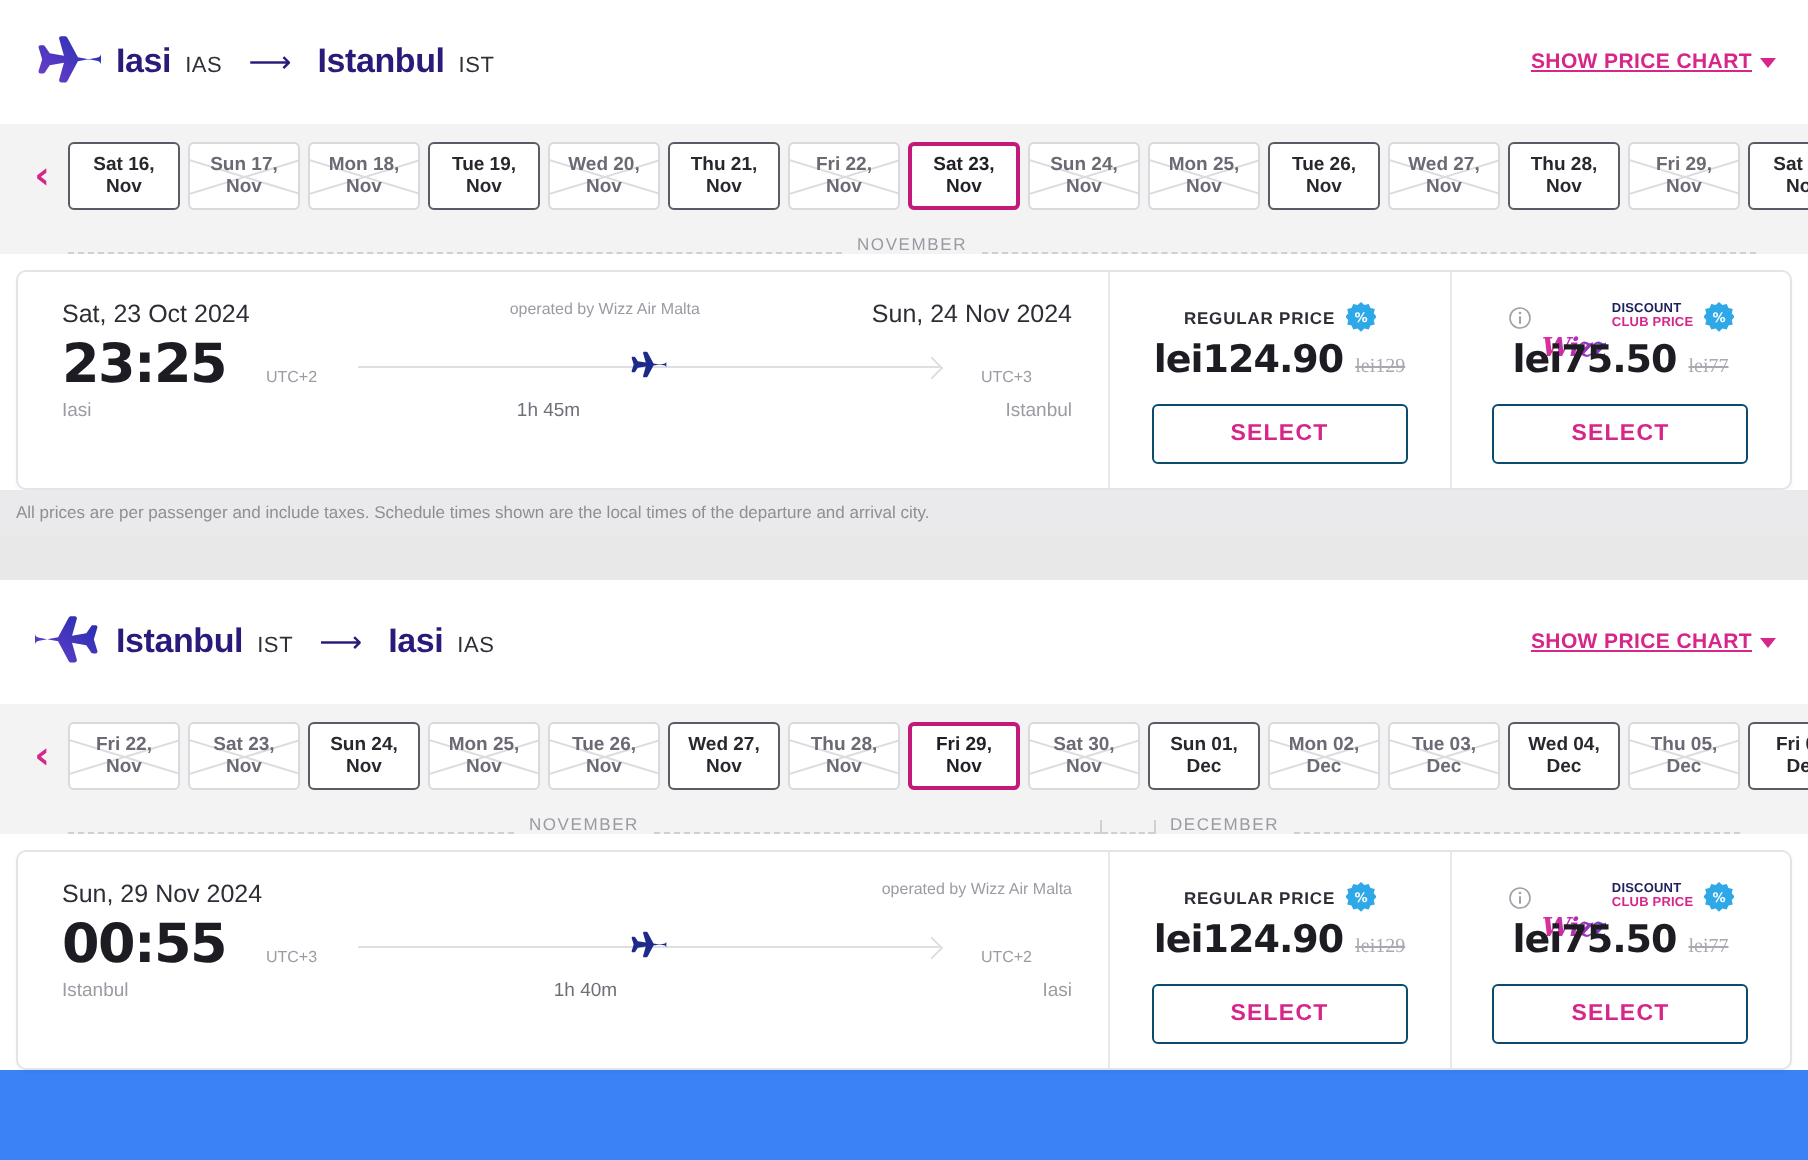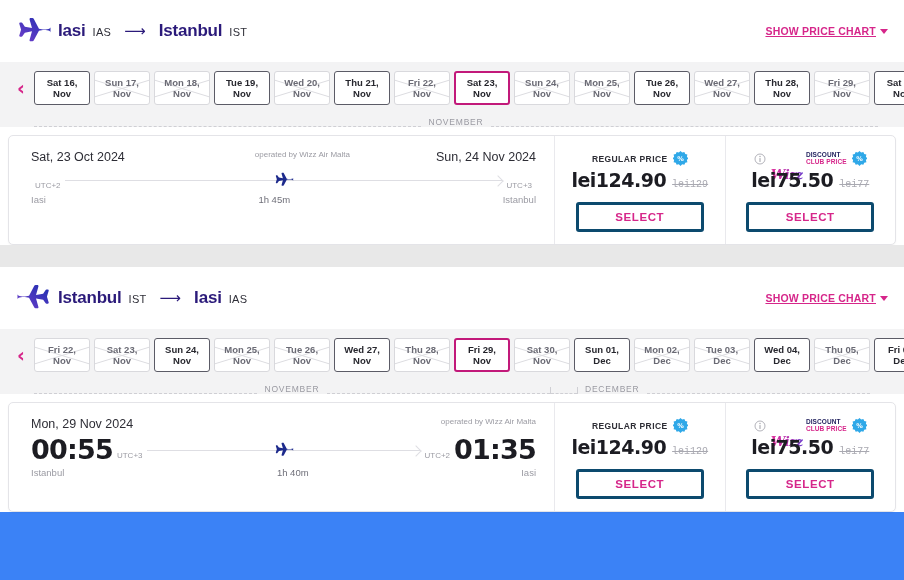--- a/index.html
+++ b/index.html
@@ -104,21 +104,21 @@
   }
   .fi-top.left-op .operated { margin-left: 130px; }
   .fi-top.right-op { justify-content: space-between; }
 
   .timeline { display: flex; align-items: center; margin-top: 4px; }
   .time-big {
     font-size: 27px; font-weight: bold; color: #1c1c22;
     letter-spacing: -0.8px; line-height: 30px;
     font-family: "DejaVu Sans", sans-serif;
   }
-  .utc { font-size: 8px; color: #9b9ba3; margin: 0 4px; padding-top: 10px; }
+  .utc { font-size: 8px; color: #9b9ba3; margin: 0 20px; padding-top: 10px; }
   .track { flex: 1 1 auto; position: relative; height: 24px; }
   .track-line {
     position: absolute; top: 12px; left: 0; right: 0;
     height: 1px; background: #dedee3;
   }
   .track-line::after {
     content: ""; position: absolute; right: 0; top: -3px;
     width: 7px; height: 7px; border-top: 1px solid #dedee3;
     border-right: 1px solid #dedee3; transform: rotate(45deg);
   }
@@ -152,25 +152,25 @@
   .wizz-words { display: flex; flex-direction: column; line-height: 6.5px; }
   .wizz-words .w1 { font-size: 6.5px; font-weight: bold; color: #1f1f5c; letter-spacing: 0.1px; }
   .wizz-words .w2 { font-size: 6.5px; font-weight: bold; color: #d6268a; letter-spacing: 0.1px; }
   .price-value-row { display: flex; align-items: baseline; gap: 6px; margin-top: 2px; }
   .price-value {
     font-size: 19px; font-weight: bold; color: #1c1c22; letter-spacing: -0.5px;
     font-family: "DejaVu Sans", sans-serif;
   }
   .price-old {
     font-size: 10px; color: #a9a9b1; text-decoration: line-through;
-    font-family: Liberation Mono, monospace;
+    font-family: Liberation Serif, serif;
   }
   .select-btn {
     margin-top: 11px; width: 128px; height: 30px;
-    border: 3px solid #0c4a6e; border-radius: 3px; background: #fff;
+    border: 1px solid #0c4a6e; border-radius: 3px; background: #fff;
     color: #d6268a; font-size: 11.5px; font-weight: bold; letter-spacing: 0.6px;
     cursor: pointer; font-family: "Liberation Sans", sans-serif;
   }
 
   
   .disclaimer {
     background: #eaeaec; padding: 6px 8px 7px 8px;
     font-size: 8.5px; color: #8e8e96;
   }
   .gap { height: 22px; background: #e8e8e8; }
@@ -284,20 +284,21 @@
       <div class="result-card">
 
         <div class="flight-info">
           <div class="fi-top left-op">
             <div class="fi-date">Sat, 23 Oct 2024</div>
             <div class="operated">operated by Wizz Air Malta</div>
             <div class="spacer"></div>
             <div class="fi-date">Sun, 24 Nov 2024</div>
           </div>
           <div class="timeline">
+            <span class="time-big">23:25</span>
             <span class="utc">UTC+2</span>
             <div class="track">
               <div class="track-line"></div>
               <svg class="track-plane" viewBox="0 0 48 40">
                 <path fill="#1d2a8c" d="M46 19.5c0 1.5-1.3 2.4-2.8 2.7l-12.6 2.3-7 13.1c-.3.6-.9 1-1.6 1h-2.6c-.9 0-1.5-.8-1.3-1.7l3.2-11.4-9.5 1.7-3.1 4.6c-.3.5-.8.8-1.4.8H5.6c-.8 0-1.4-.8-1.2-1.6l2.2-7.2c.1-.4.1-.8 0-1.2L4.4 15.4c-.2-.8.4-1.6 1.2-1.6h1.7c.6 0 1.1.3 1.4.8l3.1 4.6 9.5 1.7-3.2-11.4c-.2-.9.4-1.7 1.3-1.7h2.6c.7 0 1.3.4 1.6 1l7 13.1 12.6 2.3c1.5.3 2.8 1.2 2.8 2.7z" transform="translate(0,-5)"></path>
               </svg>
             </div>
             <span class="utc">UTC+3</span>
           </div>
           <div class="fi-bottom">
@@ -344,20 +345,21 @@
           <div class="price-value-row">
             <span class="price-value">lei75.50</span>
             <span class="price-old">lei77</span>
           </div>
           <button class="select-btn">SELECT</button>
         </div>
 
       </div>
     </div>
 
+    <div class="disclaimer">All prices are per passenger and include taxes. Schedule times shown are the local times of the departure and arrival city.</div>
   </div>
 
   <div class="gap"></div>
 
   <div class="journey second">
 
     <div class="route-header">
       <svg class="plane-logo" viewBox="0 0 48 40">
         <defs>
           <linearGradient id="pg2" x1="1" y1="1" x2="0" y2="0">
@@ -460,34 +462,33 @@
           <div class="month-label">DECEMBER</div>
           <div class="rule"></div>
         </div>
     </div>
 
     <div class="result-wrap">
       <div class="result-card">
 
         <div class="flight-info">
           <div class="fi-top right-op">
-            <div class="fi-date">Mon, 29 Nov 2024</div>
+            <div class="fi-date">Sun, 29 Nov 2024</div>
             <div class="operated">operated by Wizz Air Malta</div>
           </div>
           <div class="timeline">
             <span class="time-big">00:55</span>
             <span class="utc">UTC+3</span>
             <div class="track">
               <div class="track-line"></div>
               <svg class="track-plane" viewBox="0 0 48 40">
                 <path fill="#1d2a8c" d="M46 19.5c0 1.5-1.3 2.4-2.8 2.7l-12.6 2.3-7 13.1c-.3.6-.9 1-1.6 1h-2.6c-.9 0-1.5-.8-1.3-1.7l3.2-11.4-9.5 1.7-3.1 4.6c-.3.5-.8.8-1.4.8H5.6c-.8 0-1.4-.8-1.2-1.6l2.2-7.2c.1-.4.1-.8 0-1.2L4.4 15.4c-.2-.8.4-1.6 1.2-1.6h1.7c.6 0 1.1.3 1.4.8l3.1 4.6 9.5 1.7-3.2-11.4c-.2-.9.4-1.7 1.3-1.7h2.6c.7 0 1.3.4 1.6 1l7 13.1 12.6 2.3c1.5.3 2.8 1.2 2.8 2.7z" transform="translate(0,-5)"></path>
               </svg>
             </div>
             <span class="utc">UTC+2</span>
-            <span class="time-big">01:35</span>
           </div>
           <div class="fi-bottom">
             <span class="airport">Istanbul</span>
             <span class="duration">1h 40m</span>
             <span class="airport">Iasi</span>
           </div>
         </div>
 
         <div class="price-col">
           <div class="price-label-row">

